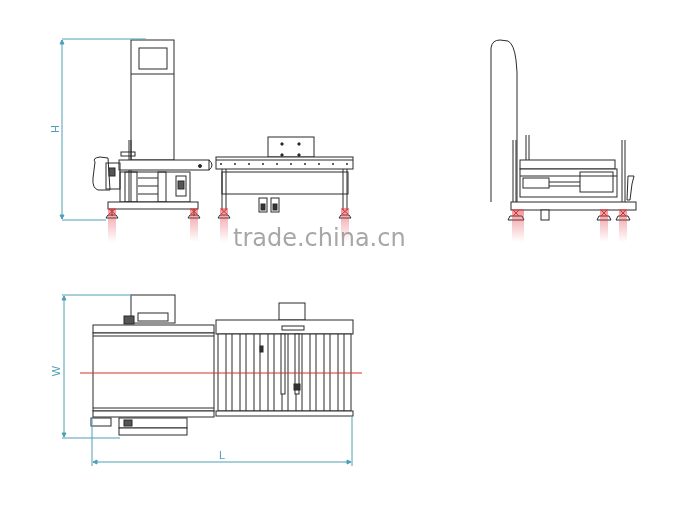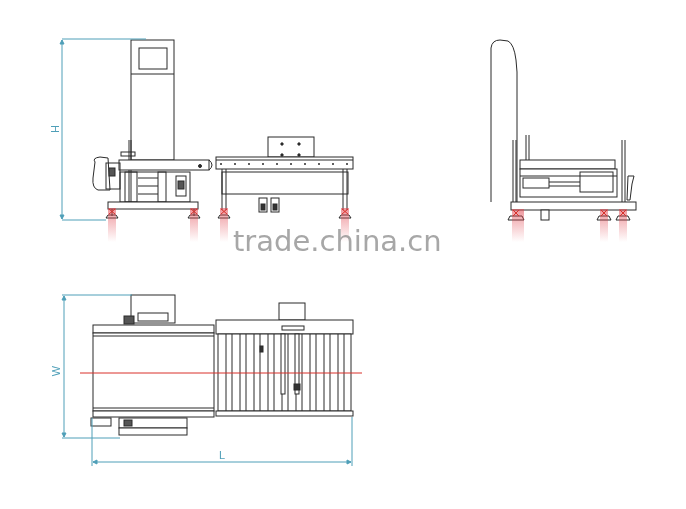--- a/index.html
+++ b/index.html
@@ -1,20 +1,20 @@
 <!DOCTYPE html>
 <html><head>
   <meta charset="utf-8">
   <style>
     html, body { margin: 0; padding: 0; background: #ffffff; }
     body { width: 686px; height: 509px; position: relative; overflow: hidden; font-family: "Liberation Sans", sans-serif; }
     #drawing { position: absolute; left: 0; top: 0; width: 686px; height: 509px; }
     .watermark {
       position: absolute; left: 233px; top: 224px;
-      font-family: "DejaVu Sans", sans-serif; font-size: 29px; letter-spacing: 0px;
+      font-family: "DejaVu Sans", sans-serif; font-size: 24px; letter-spacing: 0px;
       color: #8a8a8a; opacity: 0.75;
     }
     .dim-label {
       position: absolute; color: #4f9fb8; font-size: 11px; font-family: "Liberation Sans", sans-serif;
     }
     .dim-h { left: 51px; top: 123px; transform: rotate(-90deg); }
     .dim-w { left: 51px; top: 365px; transform: rotate(-90deg); }
     .dim-l { left: 219px; top: 449px; }
   </style>
 </head>

